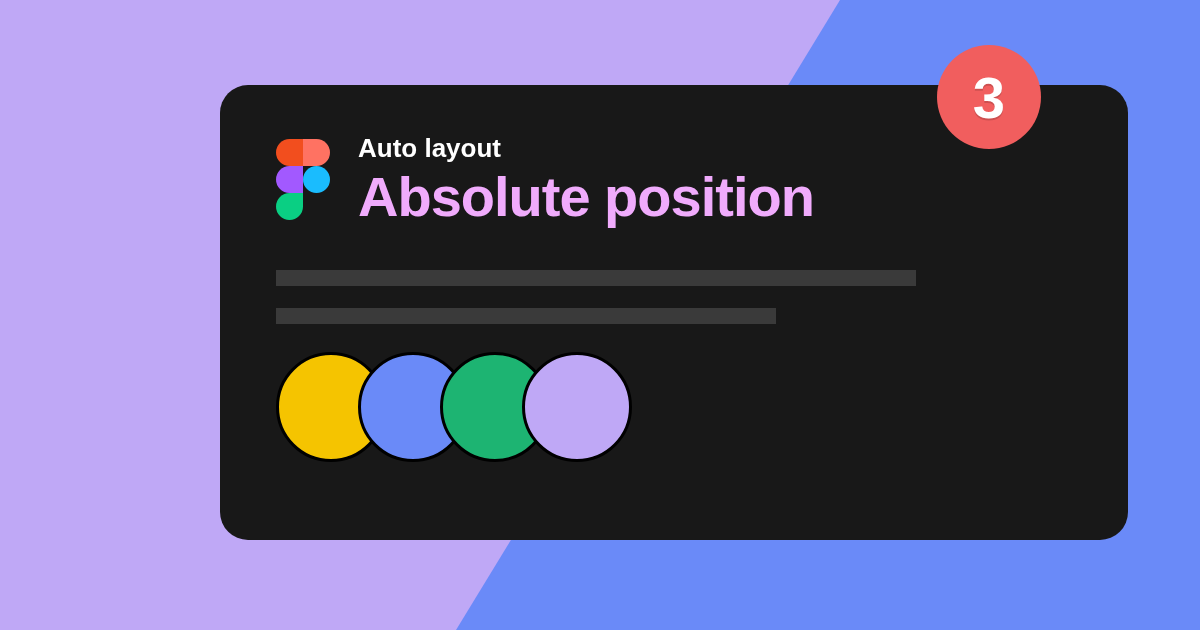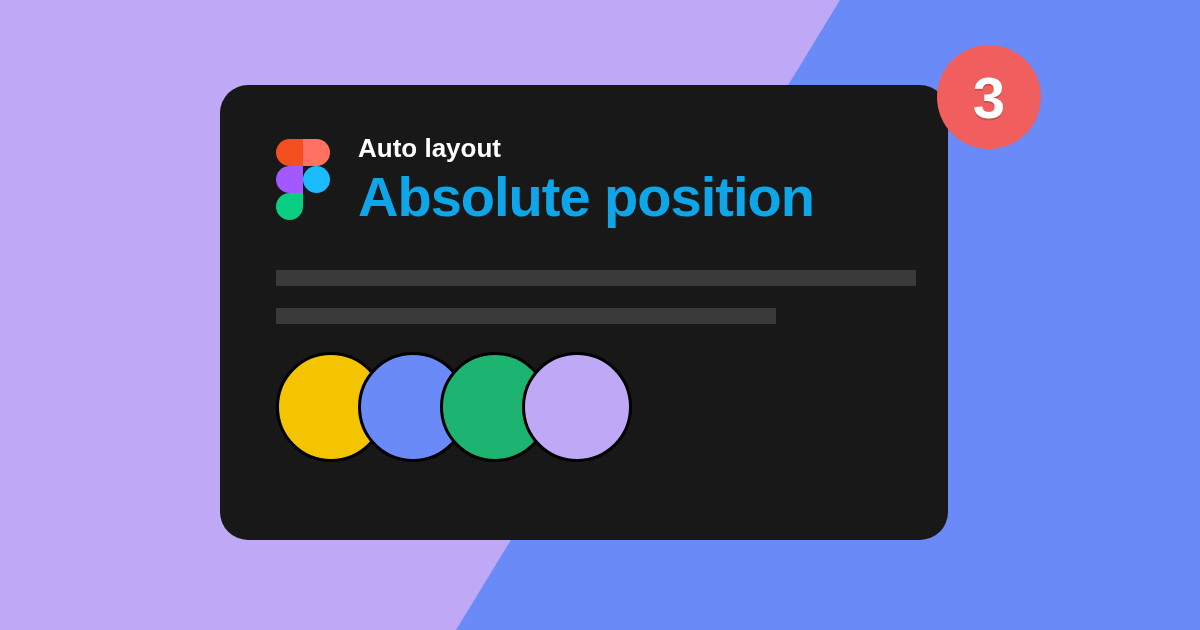--- a/index.html
+++ b/index.html
@@ -15,21 +15,21 @@
     position: absolute;
     top: 0; right: 0;
     width: 100%; height: 100%;
     background: #6a8af8;
     clip-path: polygon(70% 0, 100% 0, 100% 100%, 38% 100%);
   }
   .card {
     position: absolute;
     top: 85px;
     left: 220px;
-    width: 728px;
+    width: 908px;
     height: 455px;
     background: #181818;
     border-radius: 28px;
     padding: 48px 56px 44px 56px;
   }
   .header-row {
     display: flex;
     align-items: flex-start;
     gap: 28px;
   }
@@ -47,21 +47,21 @@
   .fl-mr { top:27px; left:27px; background:#1abcfe; border-radius: 50%; }
   .fl-bl { top:54px; left:0; background:#0acf83; border-radius: 13.5px 0 13.5px 13.5px; }
   .titles { flex: 1; }
   .subtitle {
     color: #ffffff;
     font-size: 26px;
     font-weight: 600;
     margin-bottom: 2px;
   }
   .title {
-    color: #0ea5e9;
+    color: #f0abfc;
     font-size: 56px;
     font-weight: 800;
     letter-spacing: -1px;
     line-height: 1.1;
   }
   .lines { margin-top: 42px; }
   .line {
     height: 16px;
     background: #3a3a3a;
     margin-bottom: 22px;

